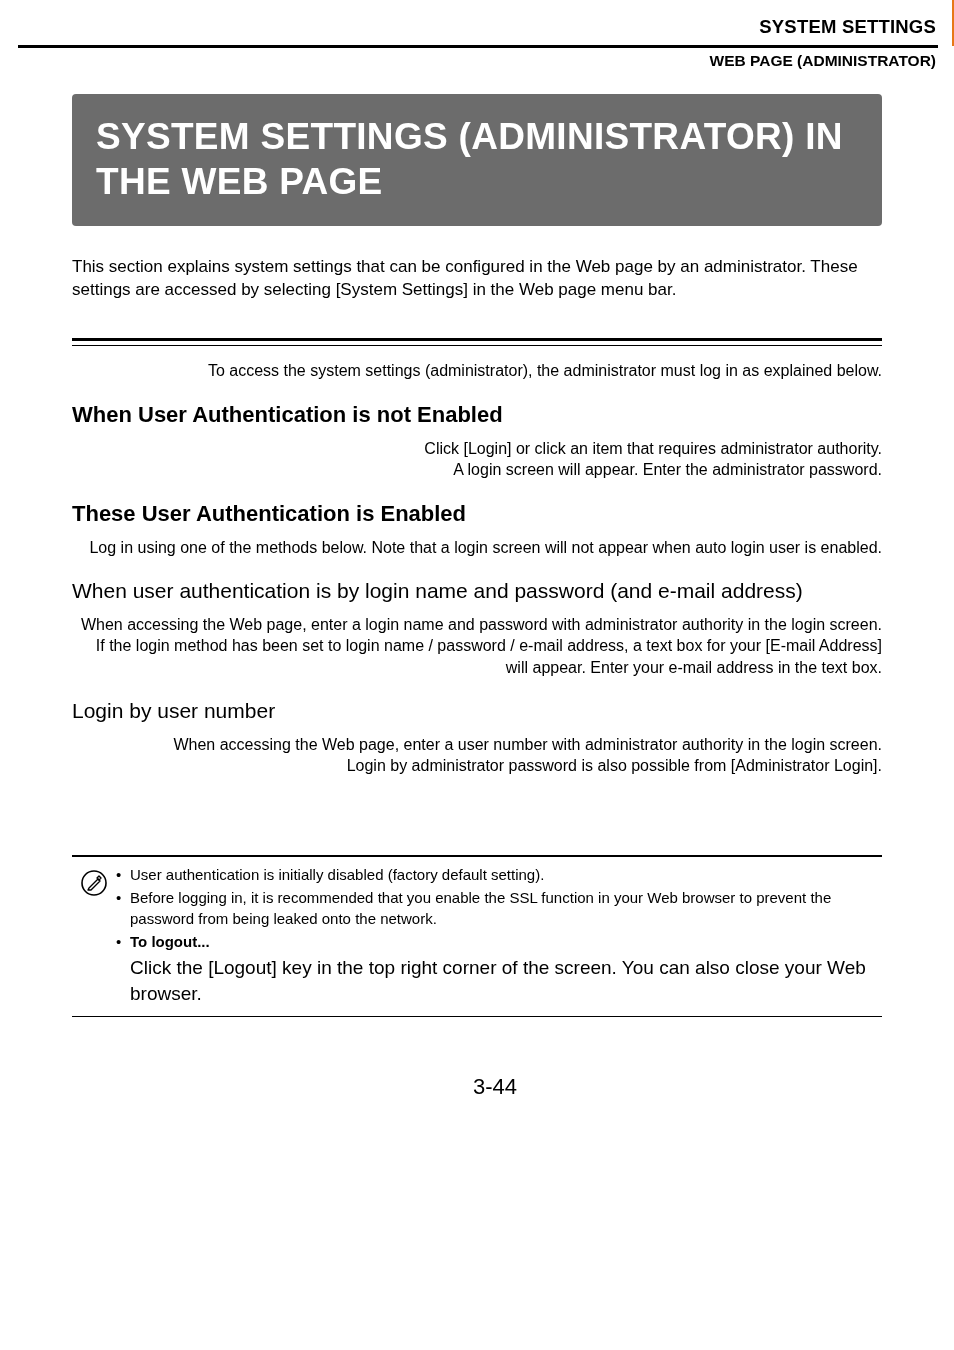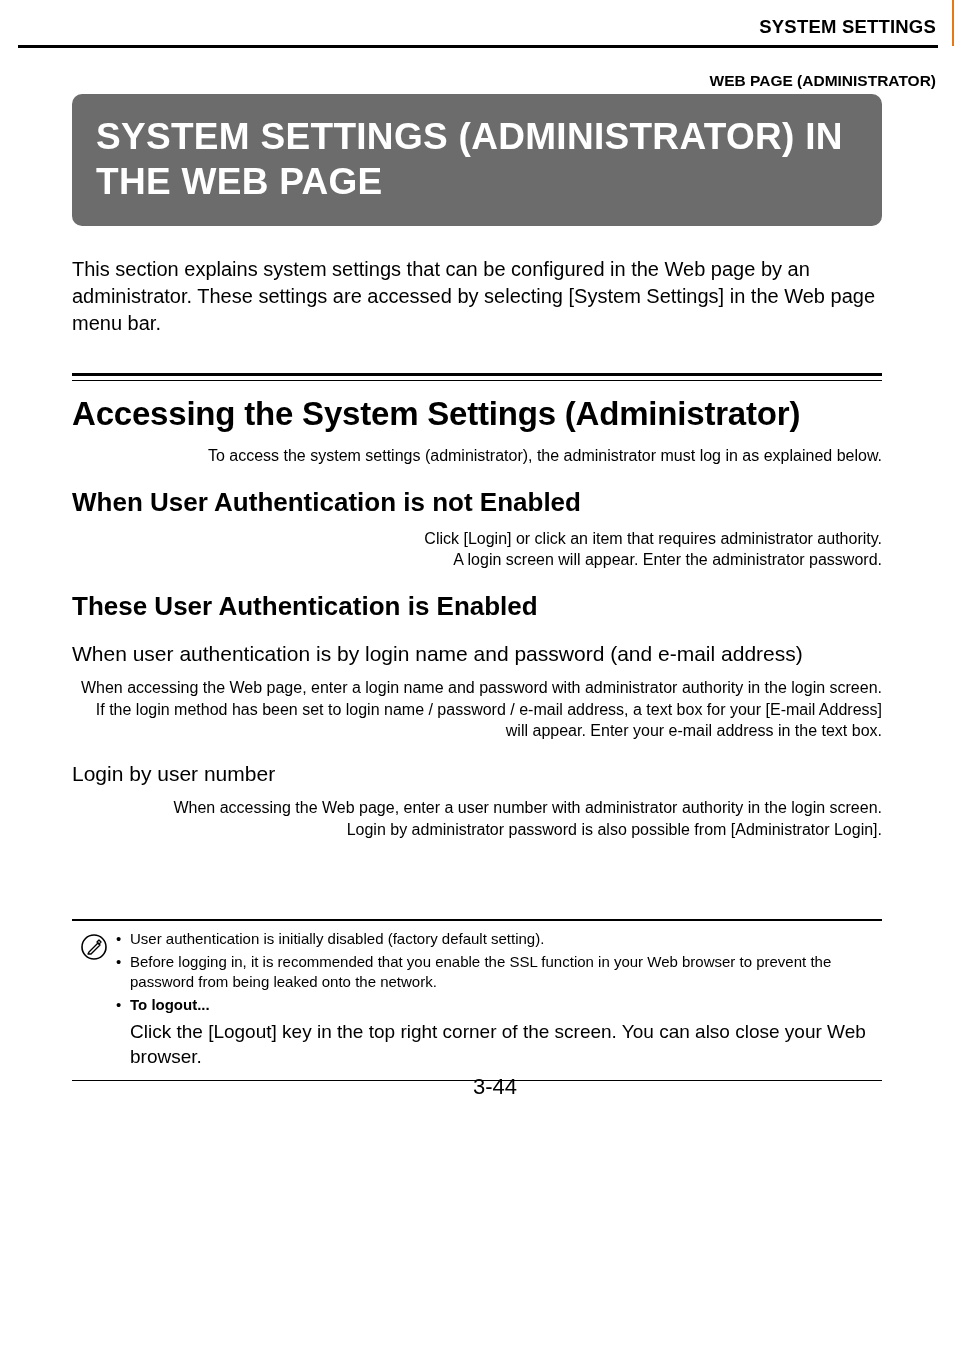--- a/index.html
+++ b/index.html
@@ -1,29 +1,29 @@
 <!DOCTYPE html>
 <html><head>
 <meta charset="utf-8">
 <style>
   * { box-sizing: border-box; margin: 0; padding: 0; }
   html, body { width: 954px; height: 1350px; background: #fff; font-family: Arial, Helvetica, sans-serif; color: #000; }
   .page { position: relative; width: 954px; height: 1196px; margin-left: 18px; }
   .tab { position: absolute; top: 0; right: 0; width: 20px; height: 46px; background: #e77817; }
   .header-right { position: absolute; top: 16px; right: 36px; text-align: right; font-weight: bold; font-size: 18.5px; letter-spacing: 0.2px; }
-  .header-sub { position: absolute; top: 72px; right: 36px; text-align: right; font-weight: bold; font-size: 15.5px; }
+  .header-sub { position: absolute; top: 52px; right: 36px; text-align: right; font-weight: bold; font-size: 15.5px; }
   .rule-top { position: absolute; top: 45px; left: 0; width: 920px; height: 3px; background: #000; }
   .content { position: absolute; top: 94px; left: 54px; width: 810px; }
-  .title-box { background: #6c6c6c; border-radius: 10px; padding: 20px 24px 22px 24px; margin-bottom: 30px; }
+  .title-box { background: #6c6c6c; border-radius: 4px; padding: 20px 24px 22px 24px; margin-bottom: 30px; }
   .title-box h1 { color: #fff; font-weight: bold; font-size: 37px; line-height: 1.22; letter-spacing: 0.3px; }
-  .intro { font-size: 20px; line-height: 1.35; margin-bottom: 36px; }
+  .intro { font-size: 17px; line-height: 1.35; margin-bottom: 36px; }
   .hr-double { border-top: 3px solid #000; border-bottom: 1.5px solid #000; height: 8px; margin-bottom: 14px; }
   .h2 { font-size: 33px; font-weight: bold; margin-bottom: 12px; line-height: 1.15; letter-spacing: -0.2px; }
   .p { font-size: 16px; line-height: 1.35; margin-bottom: 18px; text-align: right; }
-  .h3 { font-size: 26px; font-weight: bold; margin-top: 20px; margin-bottom: 10px; }
+  .h3 { font-size: 22px; font-weight: bold; margin-top: 20px; margin-bottom: 10px; }
   .h4 { font-size: 21px; font-weight: normal; margin-top: 18px; margin-bottom: 10px; line-height: 1.3; }
   .note-block { margin-top: 78px; }
   .note-rule-top { border-top: 2.5px solid #000; }
   .note-rule-bot { border-top: 1px solid #000; }
   .note-body { display: flex; padding: 8px 0 10px 0; }
   .note-icon-col { width: 44px; flex: 0 0 44px; display: flex; align-items: flex-start; justify-content: center; padding-top: 4px; }
   .note-list-col { flex: 1; }
   .note-item { display: flex; font-size: 15px; line-height: 1.35; margin-bottom: 3px; }
   .bullet { flex: 0 0 14px; }
   .note-item .txt { flex: 1; }
@@ -42,28 +42,28 @@
   <div class="header-sub">WEB PAGE (ADMINISTRATOR)</div>
 
   <div class="content">
     <div class="title-box">
       <h1>SYSTEM SETTINGS (ADMINISTRATOR) IN THE WEB PAGE</h1>
     </div>
 
     <p class="intro">This section explains system settings that can be configured in the Web page by an administrator. These settings are accessed by selecting [System Settings] in the Web page menu bar.</p>
 
     <div class="hr-double"></div>
-    <h2 class="h2">Accessing the System Settings (Administrator)</h2>
     <p class="p">To access the system settings (administrator), the administrator must log in as explained below.</p>
 
     <h3 class="h3">When User Authentication is not Enabled</h3>
     <p class="p" style="white-space: pre-line;">Click [Login] or click an item that requires administrator authority.
 A login screen will appear. Enter the administrator password.</p>
 
     <h3 class="h3">These User Authentication is Enabled</h3>
+    <p class="p">Log in using one of the methods below. Note that a login screen will not appear when auto login user is enabled.</p>
 
     <h4 class="h4">When user authentication is by login name and password (and e-mail address)</h4>
     <p class="p">When accessing the Web page, enter a login name and password with administrator authority in the login screen. If the login method has been set to login name / password / e-mail address, a text box for your [E-mail Address] will appear. Enter your e-mail address in the text box.</p>
 
     <h4 class="h4">Login by user number</h4>
     <p class="p" style="white-space: pre-line;">When accessing the Web page, enter a user number with administrator authority in the login screen.
 Login by administrator password is also possible from [Administrator Login].</p>
 
     <div class="note-block">
       <div class="note-rule-top"></div>

